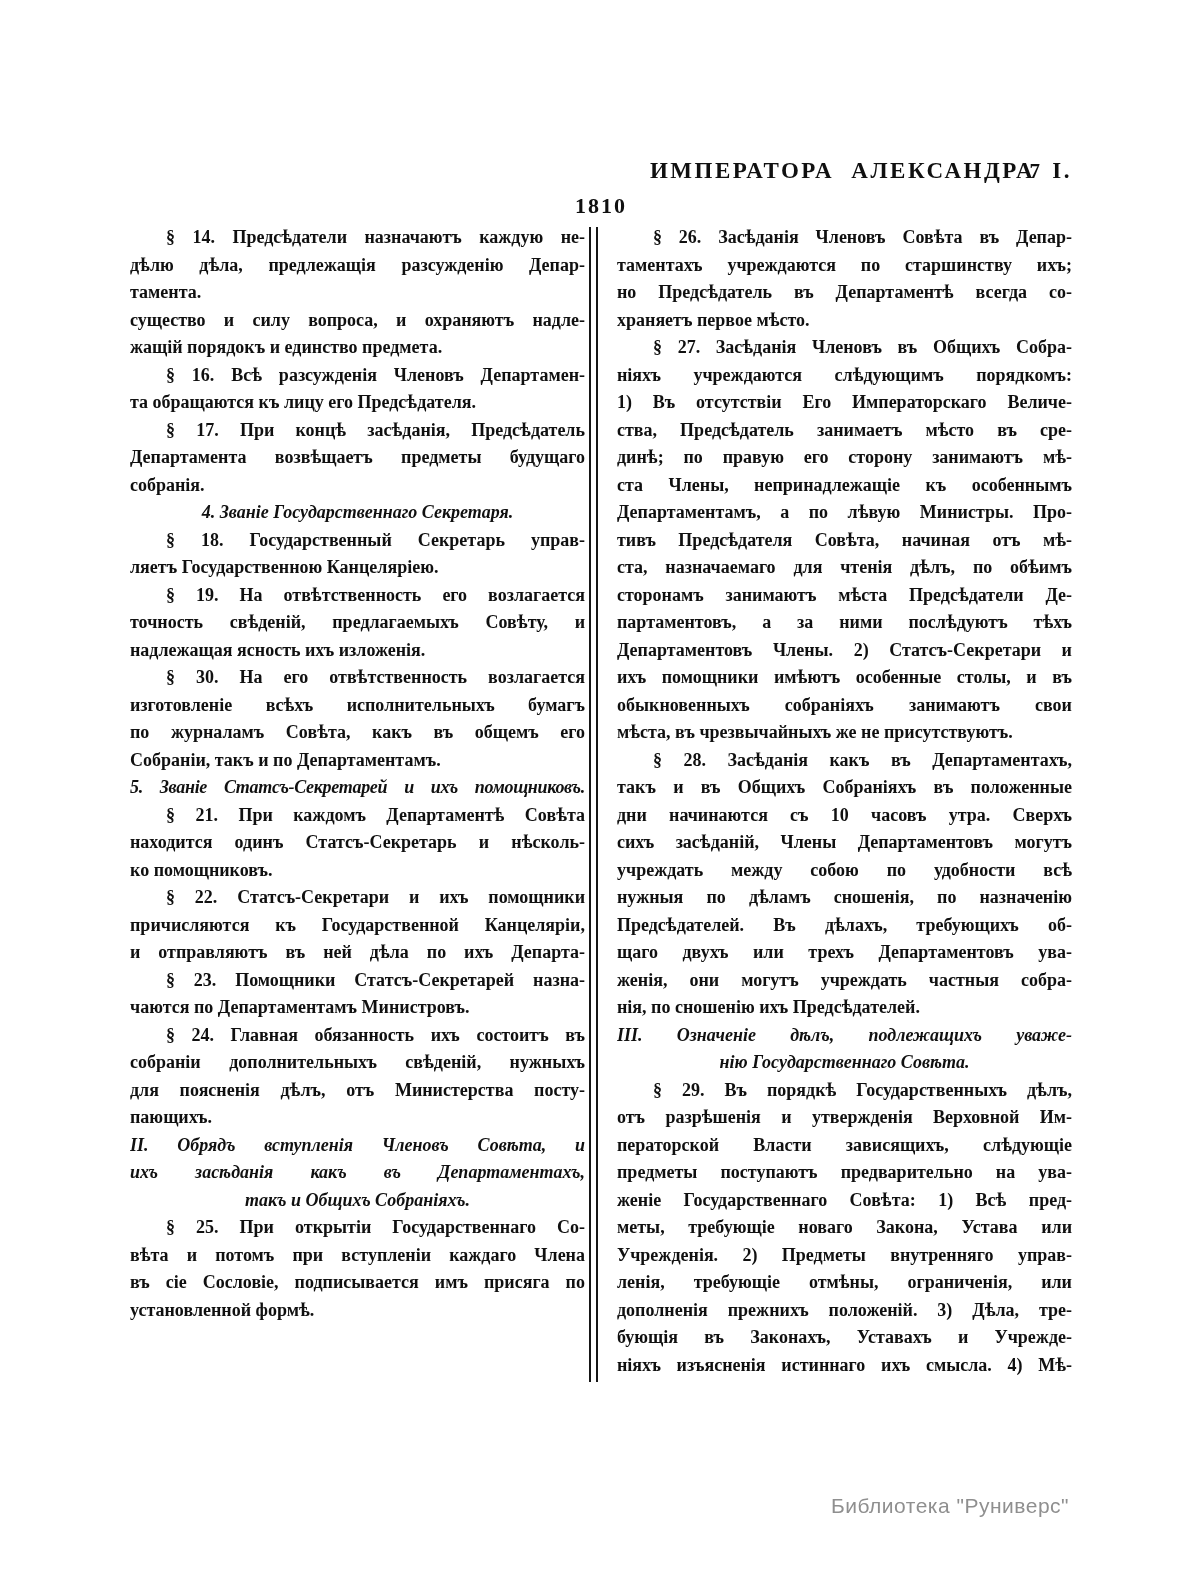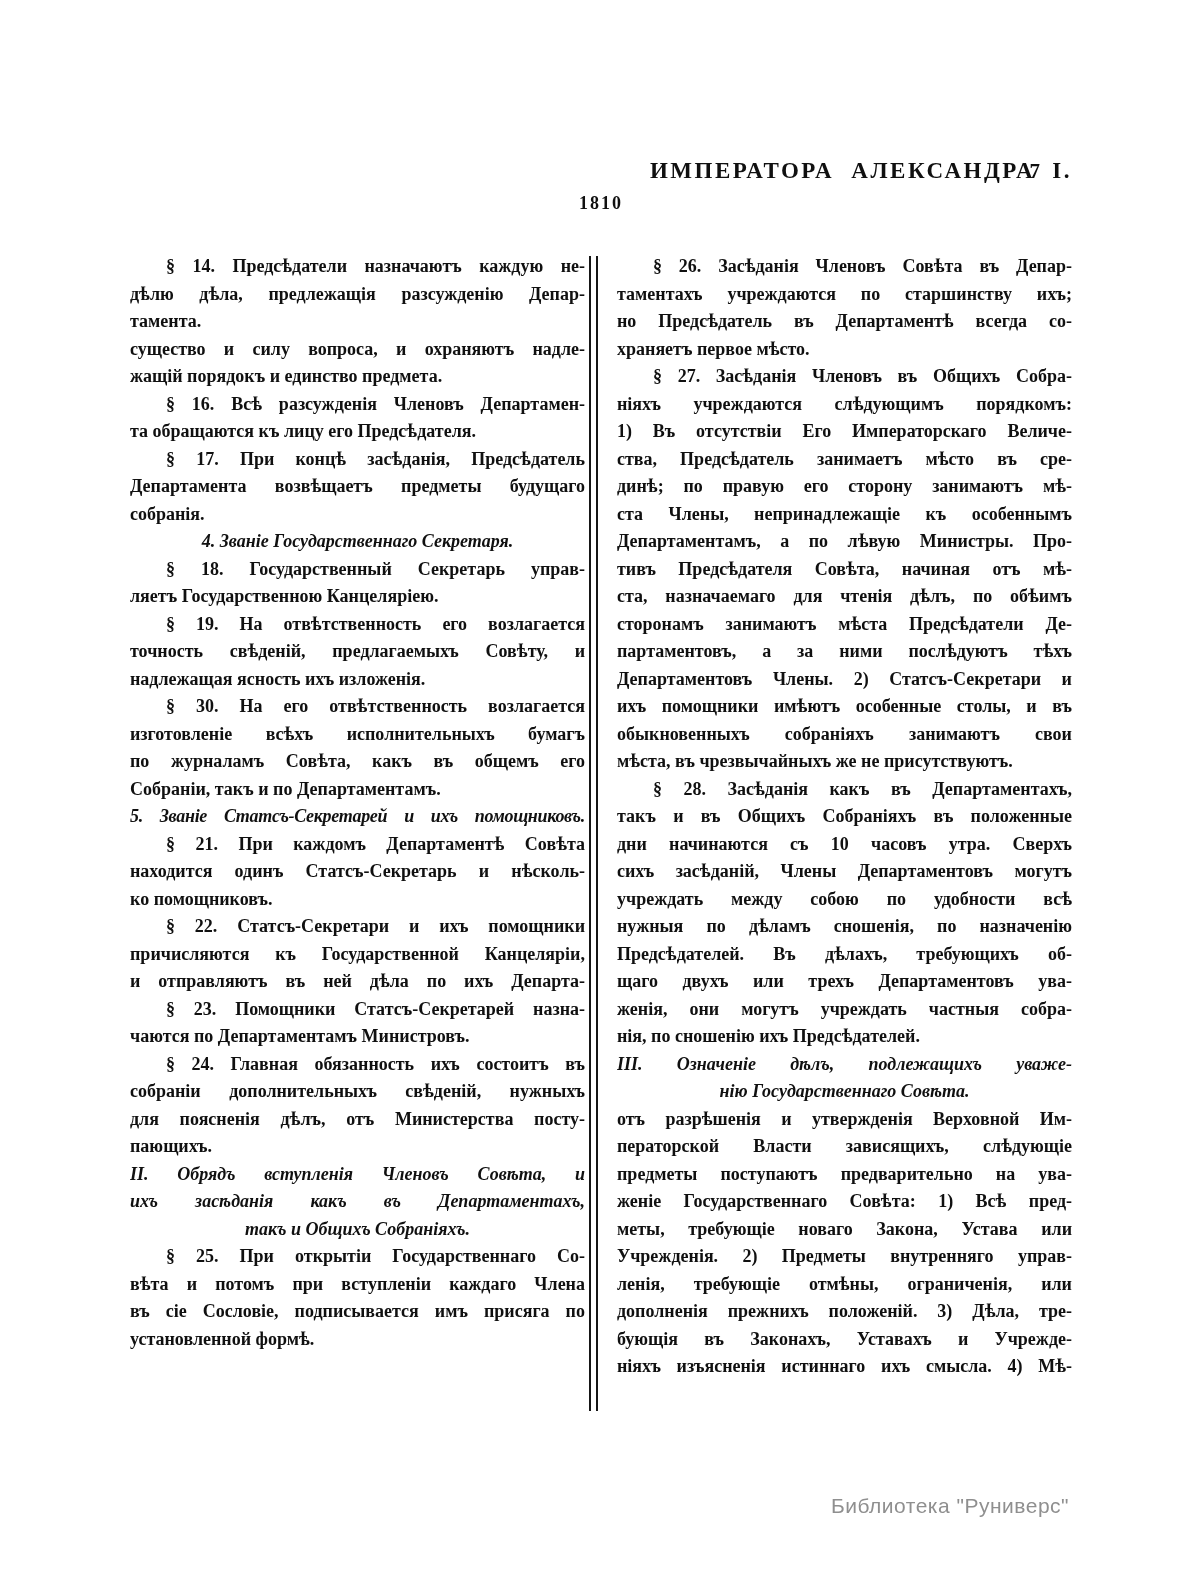--- a/index.html
+++ b/index.html
@@ -6,22 +6,22 @@
   .page{
     position:relative;width:1200px;height:1572px;background:#ffffff;
     font-family:"Liberation Serif",serif;color:#101010;font-weight:700;
     overflow:hidden;
   }
   .title-row{position:absolute;top:156px;left:130px;width:942px;height:30px;}
   .title{margin:0;font-size:23px;line-height:30px;letter-spacing:2.5px;word-spacing:9px;
     text-align:right;font-weight:700;}
   .pagenum{position:absolute;top:3px;right:32px;font-size:21px;font-weight:700;}
   .year{position:absolute;top:193px;left:130px;width:942px;text-align:center;
-    font-size:18px;letter-spacing:2px;font-weight:700;}
-  .columns{position:absolute;top:253px;left:130px;display:flex;align-items:flex-start;}
+    font-size:22px;letter-spacing:2px;font-weight:700;}
+  .columns{position:absolute;top:224px;left:130px;display:flex;align-items:flex-start;}
   .col{width:455px;}
   .divider{width:9px;height:1155px;margin:3px 19px 0 4px;box-sizing:border-box;
     border-left:2.5px solid #161616;border-right:2.5px solid #161616;}
   .line{
     font-size:18px;line-height:27.5px;height:27.5px;overflow:hidden;
     text-align:justify;text-align-last:left;
   }
   .first{text-indent:36px;text-align-last:justify;}
   .mid{text-align-last:justify;}
   .last{text-align-last:left;}
@@ -154,20 +154,21 @@
           <div class="line mid">Предсѣдателей. Въ дѣлахъ, требующихъ об-</div>
           <div class="line mid">щаго двухъ или трехъ Департаментовъ ува-</div>
           <div class="line mid">женія, они могутъ учреждать частныя собра-</div>
           <div class="line last">нія, по сношенію ихъ Предсѣдателей.</div>
         </div>
         <div class="block h-mix">
           <div class="line mid">III. Означеніе дѣлъ, подлежащихъ уваже-</div>
           <div class="line center">нію Государственнаго Совѣта.</div>
         </div>
         <div class="block para">
+          <div class="line first">§ 29. Въ порядкѣ Государственныхъ дѣлъ,</div>
           <div class="line mid">отъ разрѣшенія и утвержденія Верховной Им-</div>
           <div class="line mid">ператорской Власти зависящихъ, слѣдующіе</div>
           <div class="line mid">предметы поступаютъ предварительно на ува-</div>
           <div class="line mid">женіе Государственнаго Совѣта: 1) Всѣ пред-</div>
           <div class="line mid">меты, требующіе новаго Закона, Устава или</div>
           <div class="line mid">Учрежденія. 2) Предметы внутренняго управ-</div>
           <div class="line mid">ленія, требующіе отмѣны, ограниченія, или</div>
           <div class="line mid">дополненія прежнихъ положеній. 3) Дѣла, тре-</div>
           <div class="line mid">бующія въ Законахъ, Уставахъ и Учрежде-</div>
           <div class="line mid">ніяхъ изъясненія истиннаго ихъ смысла. 4) Мѣ-</div>

